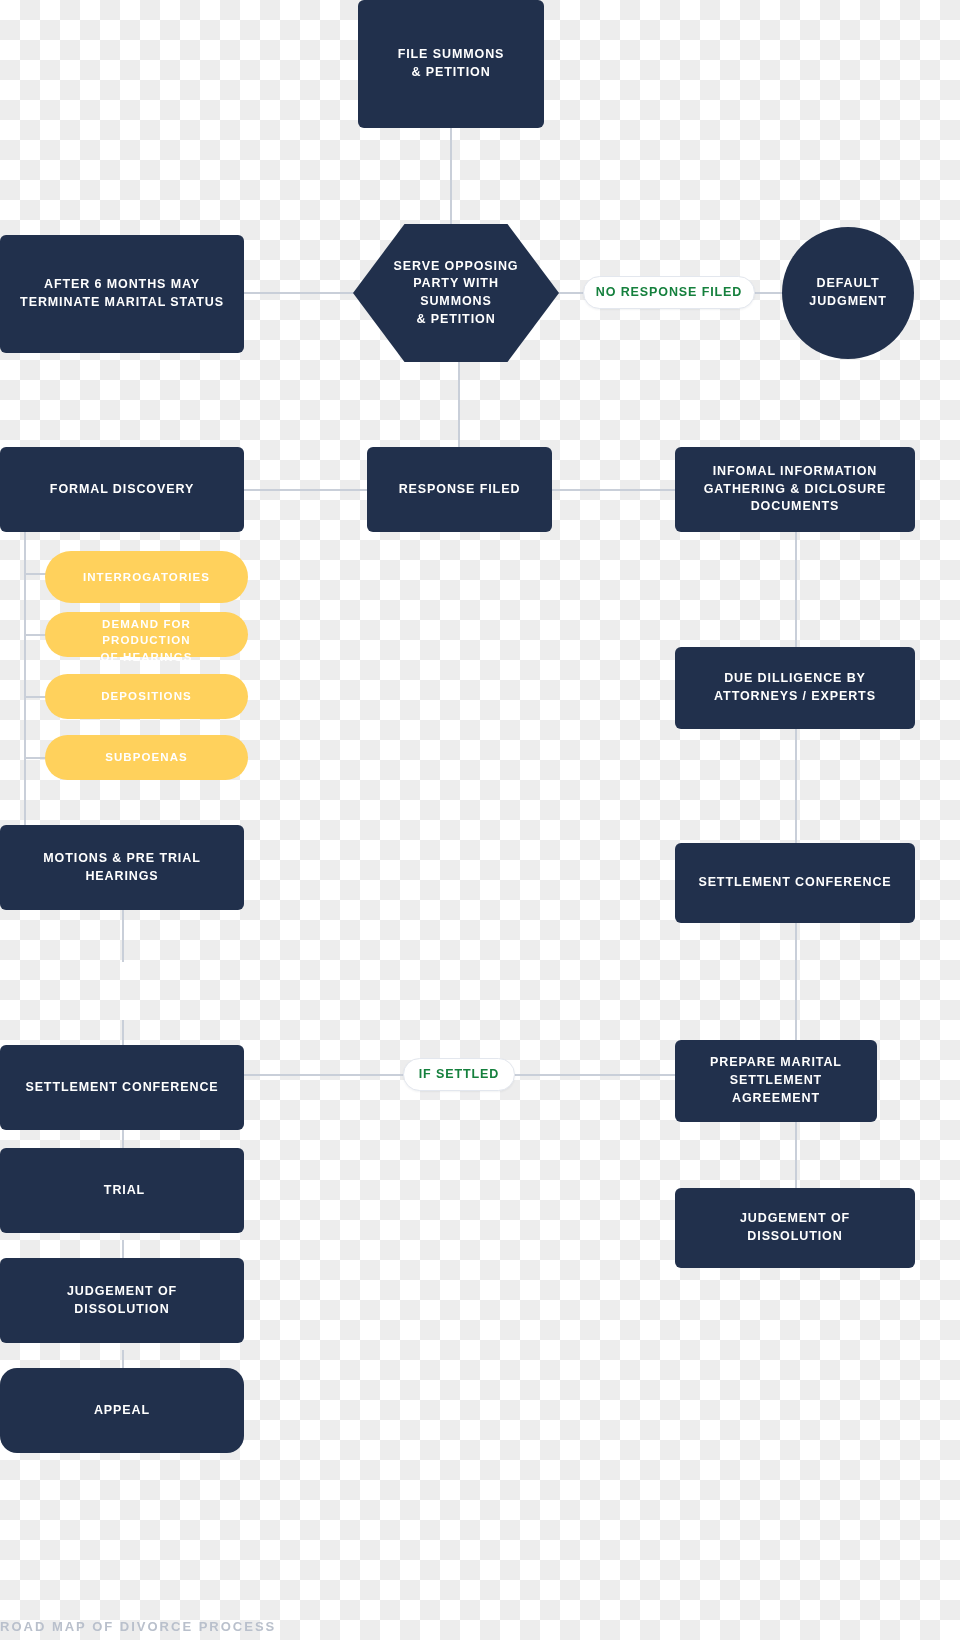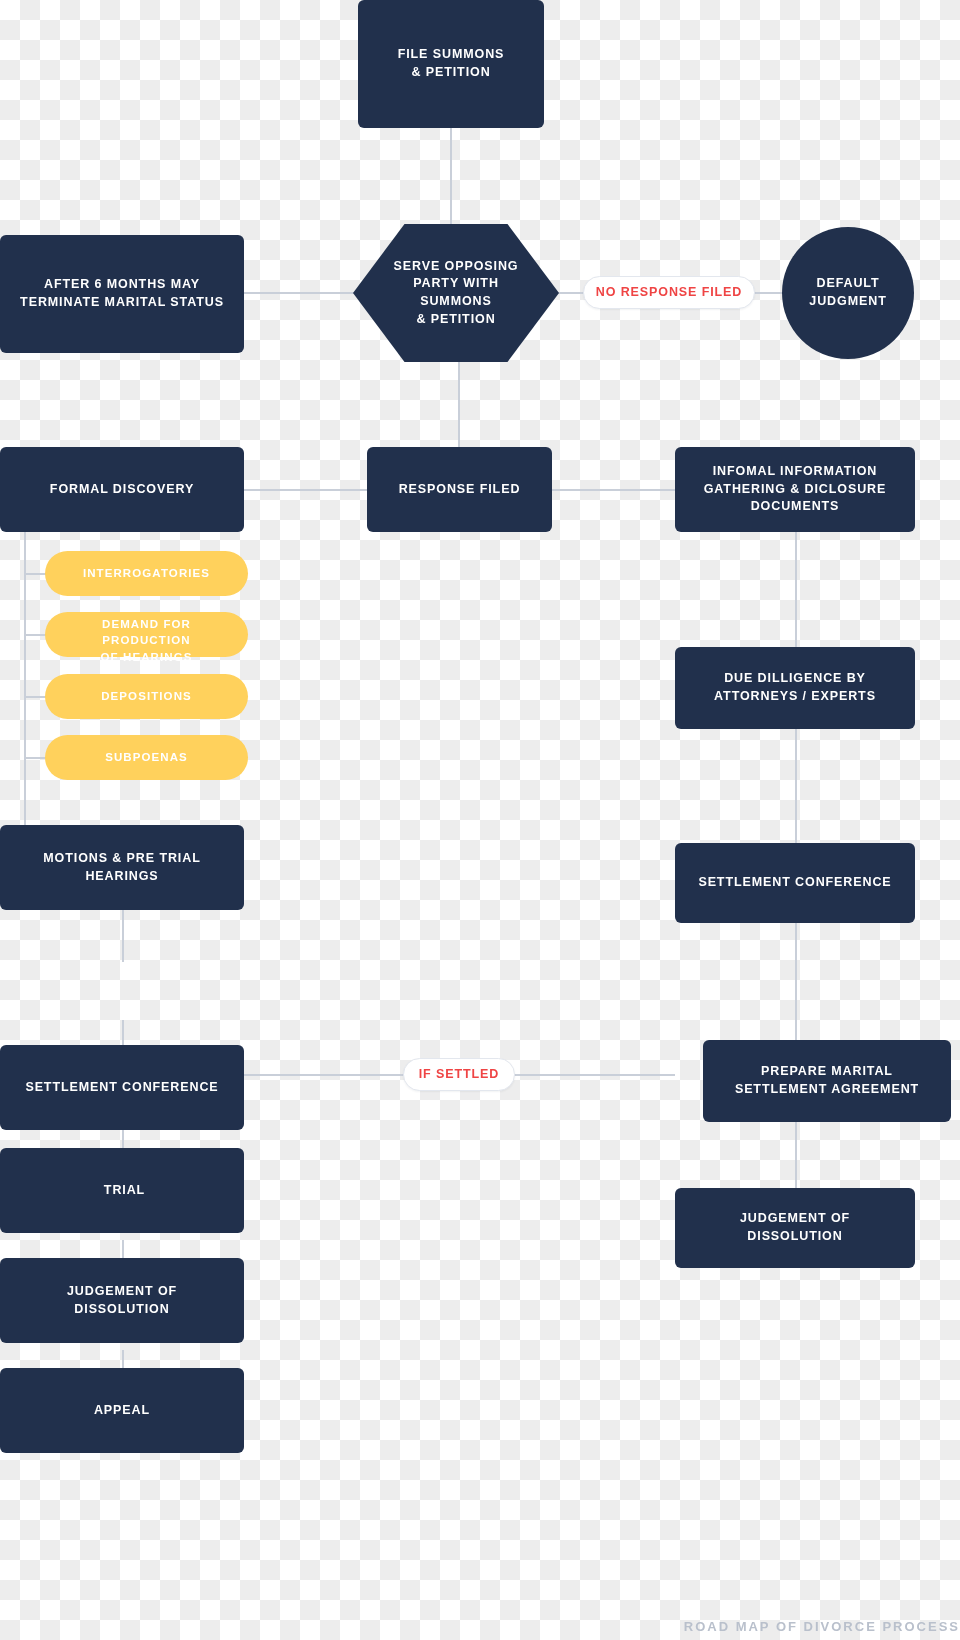--- a/index.html
+++ b/index.html
@@ -67,42 +67,42 @@
 
   .circle {
     background: #21304c;
     color: #ffffff;
     border-radius: 50%;
     font-size: 12.5px;
   }
 
   .pill-white {
     background: #ffffff;
-    color: #ef4444;
+    color: #15803d;
     border: 1px solid #e3e7ee;
     border-radius: 999px;
     font-size: 12.5px;
     box-shadow: 0 1px 2px rgba(33,48,76,0.06);
   }
 
   .pill-yellow {
     background: #ffd15c;
     color: #ffffff;
     border-radius: 999px;
     font-size: 11.5px;
     padding: 4px 16px;
     letter-spacing: 1.1px;
   }
 
   .footer-caption {
     position: absolute;
     left: 0;
     right: 0;
     bottom: 6px;
-    text-align: right;
+    text-align: left;
     color: #b9c0cc;
     font-size: 13px;
     font-weight: bold;
     letter-spacing: 2px;
     z-index: 2;
   }
 </style>
 </head>
 <body>
 
@@ -168,21 +168,21 @@
   <div class="node box" style="left:0px; top:447px; width:244px; height:85px;">FORMAL DISCOVERY</div>
 
   <div class="node box" style="left:367px; top:447px; width:185px; height:85px;">RESPONSE FILED</div>
 
   <div class="node box" style="left:675px; top:447px; width:240px; height:85px; flex-direction:column;">
     <span>INFOMAL INFORMATION</span>
     <span>GATHERING &amp; DICLOSURE</span>
     <span>DOCUMENTS</span>
   </div>
 
-  <div class="node pill-yellow" style="left:45px; top:551px; width:203px; height:45px;">INTERROGATORIES</div>
+  <div class="node pill-yellow" style="left:45px; top:551px; width:203px; height:52px;">INTERROGATORIES</div>
 
   <div class="node pill-yellow" style="left:45px; top:612px; width:203px; height:45px; flex-direction:column;justify-content:space-between;">
     <span>DEMAND FOR PRODUCTION</span>
     <span>OF HEARINGS</span>
   </div>
 
   <div class="node pill-yellow" style="left:45px; top:674px; width:203px; height:45px;">DEPOSITIONS</div>
 
   <div class="node box" style="left:675px; top:647px; width:240px; height:82px; flex-direction:column;">
     <span>DUE DILLIGENCE BY</span>
@@ -196,34 +196,34 @@
     <span>HEARINGS</span>
   </div>
 
   <div class="node box" style="left:675px; top:843px; width:240px; height:80px;">SETTLEMENT CONFERENCE</div>
 
 
   <div class="node box" style="left:0px; top:1045px; width:244px; height:85px;">SETTLEMENT CONFERENCE</div>
 
   <div class="node pill-white" style="left:403px; top:1058px; width:112px; height:33px;">IF SETTLED</div>
 
-  <div class="node box" style="left:675px; top:1040px; width:248px; height:82px; flex-direction:column;margin-left:28px;">
+  <div class="node box" style="left:675px; top:1040px; width:202px; height:82px; flex-direction:column;">
     <span>PREPARE MARITAL</span>
     <span>SETTLEMENT AGREEMENT</span>
   </div>
 
   <div class="node box" style="left:0px; top:1148px; width:244px; height:85px;padding-left:19px;">TRIAL</div>
 
   <div class="node box" style="left:675px; top:1188px; width:240px; height:80px; flex-direction:column;">
     <span>JUDGEMENT OF</span>
     <span>DISSOLUTION</span>
   </div>
 
   <div class="node box" style="left:0px; top:1258px; width:244px; height:85px; flex-direction:column;">
     <span>JUDGEMENT OF</span>
     <span>DISSOLUTION</span>
   </div>
 
-  <div class="node box" style="left:0px; top:1368px; width:244px; height:85px;">APPEAL</div>
+  <div class="node box" style="left:0px; top:1368px; width:244px; height:85px;border-radius:17px;">APPEAL</div>
 
   <div class="footer-caption">ROAD MAP OF DIVORCE PROCESS</div>
 
 </div>
 
 </body></html>

